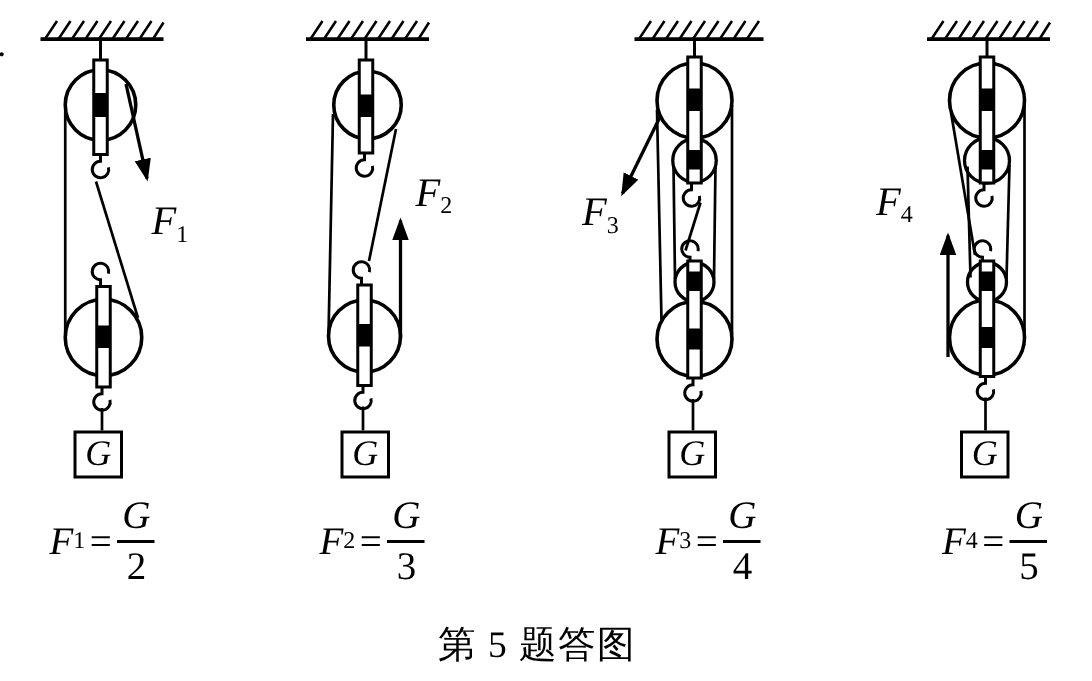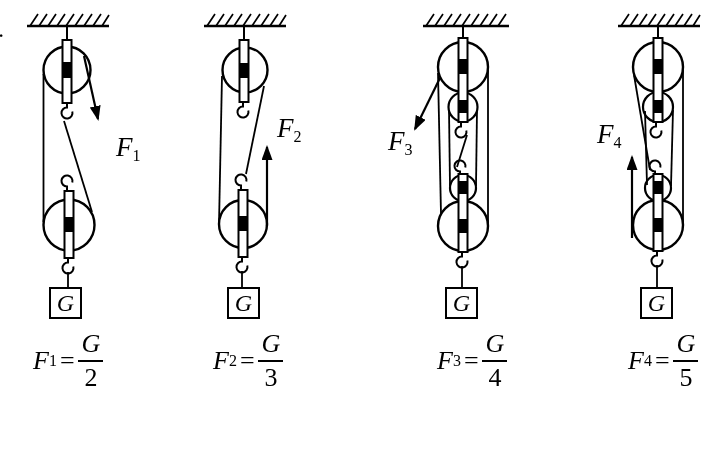--- a/index.html
+++ b/index.html
@@ -140,24 +140,24 @@
       <rect x="653.5" y="174" width="9" height="77" fill="#fff" stroke-width="2"></rect>
       <rect x="653.5" y="181" width="9" height="13" fill="#000" stroke="none"></rect>
       <rect x="653.5" y="218" width="9" height="14" fill="#000" stroke="none"></rect>
       <use href="#hookD" x="657" y="251"></use>
       <line x1="657" y1="265" x2="657" y2="288" stroke-width="1.8"></line>
     </g>
   </svg>
 
   <div class="margin-dot">.</div>
 
-  <div class="force-label" style="left:116px;top:134px"><span class="lhs">F</span><sub>1</sub></div>
+  <div class="force-label" style="left:101px;top:134px"><span class="lhs">F</span><sub>1</sub></div>
   <div class="force-label" style="left:277px;top:115px"><span class="lhs">F</span><sub>2</sub></div>
   <div class="force-label" style="left:388px;top:128px"><span class="lhs">F</span><sub>3</sub></div>
-  <div class="force-label" style="left:597px;top:121px"><span class="lhs">F</span><sub>4</sub></div>
+  <div class="force-label" style="left:584px;top:121px"><span class="lhs">F</span><sub>4</sub></div>
 
   <div class="weight-box" style="left:49px;top:287px">G</div>
   <div class="weight-box" style="left:227px;top:287px">G</div>
   <div class="weight-box" style="left:445px;top:287px">G</div>
   <div class="weight-box" style="left:640px;top:287px">G</div>
 
   <div class="formula" style="left:33px;top:331px">
     <span class="lhs">F</span>
       <sub>1</sub>
       <span class="eq">=</span>
@@ -187,14 +187,15 @@
   <div class="formula" style="left:628px;top:331px">
     <span class="lhs">F</span>
       <sub>4</sub>
       <span class="eq">=</span>
     <span class="frac">
         <span class="num">G</span>
         <span class="den">5</span>
       </span>
   </div>
 
+  <div class="caption">第 5 题答图</div>
 
 </div>
 
 </body></html>

